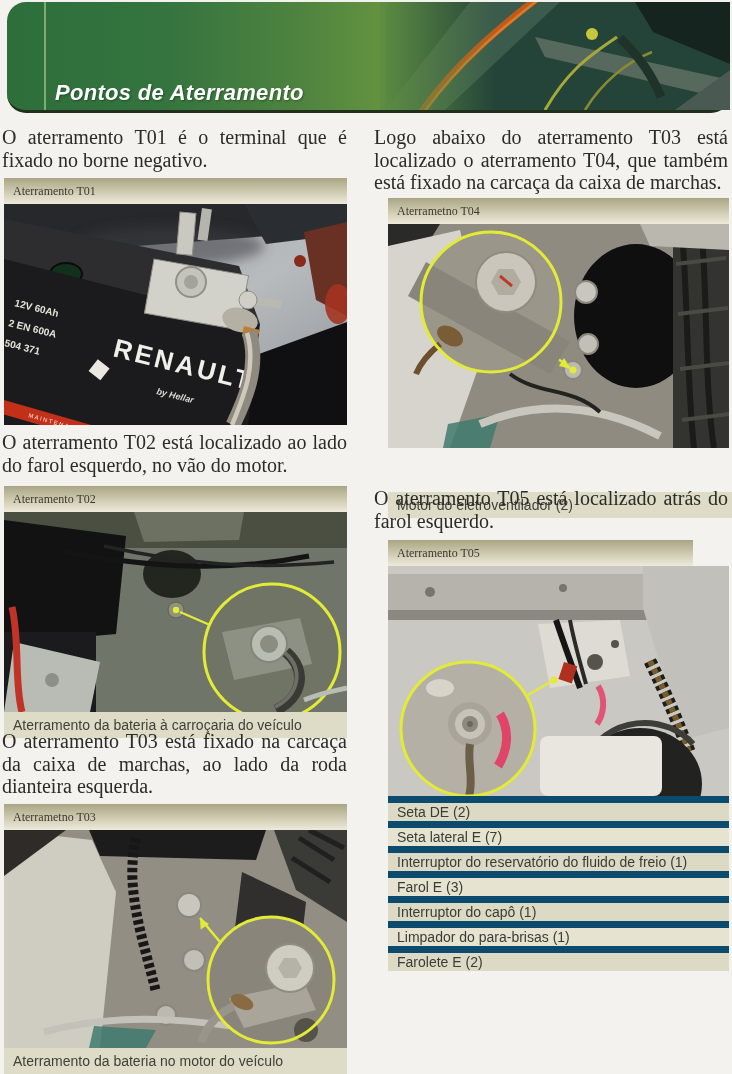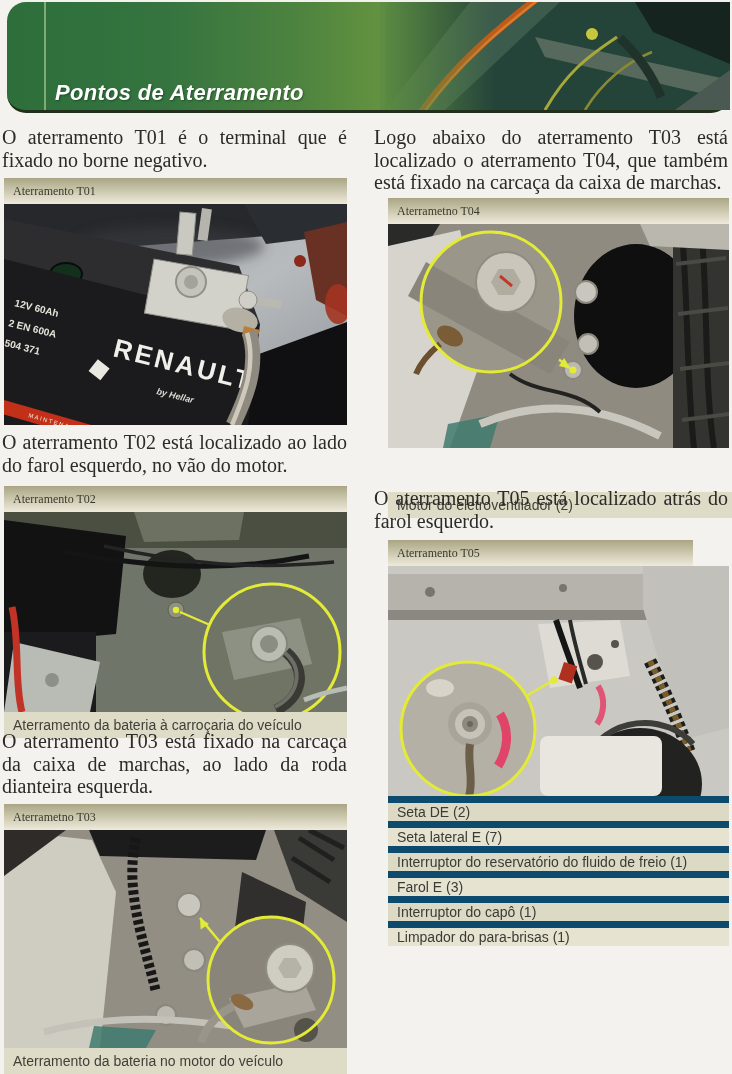--- a/index.html
+++ b/index.html
@@ -270,15 +270,16 @@
     </svg>
   </div>
 
   <div class="conn-list">
     <div class="conn-row">Seta DE (2)</div>
     <div class="conn-row">Seta lateral E (7)</div>
     <div class="conn-row">Interruptor do reservatório do fluido de freio (1)</div>
     <div class="conn-row">Farol E (3)</div>
     <div class="conn-row">Interruptor do capô (1)</div>
     <div class="conn-row">Limpador do para-brisas (1)</div>
+    <div class="conn-row">Farolete E (2)</div>
   </div>
 
 </div>
 
 </body></html>

